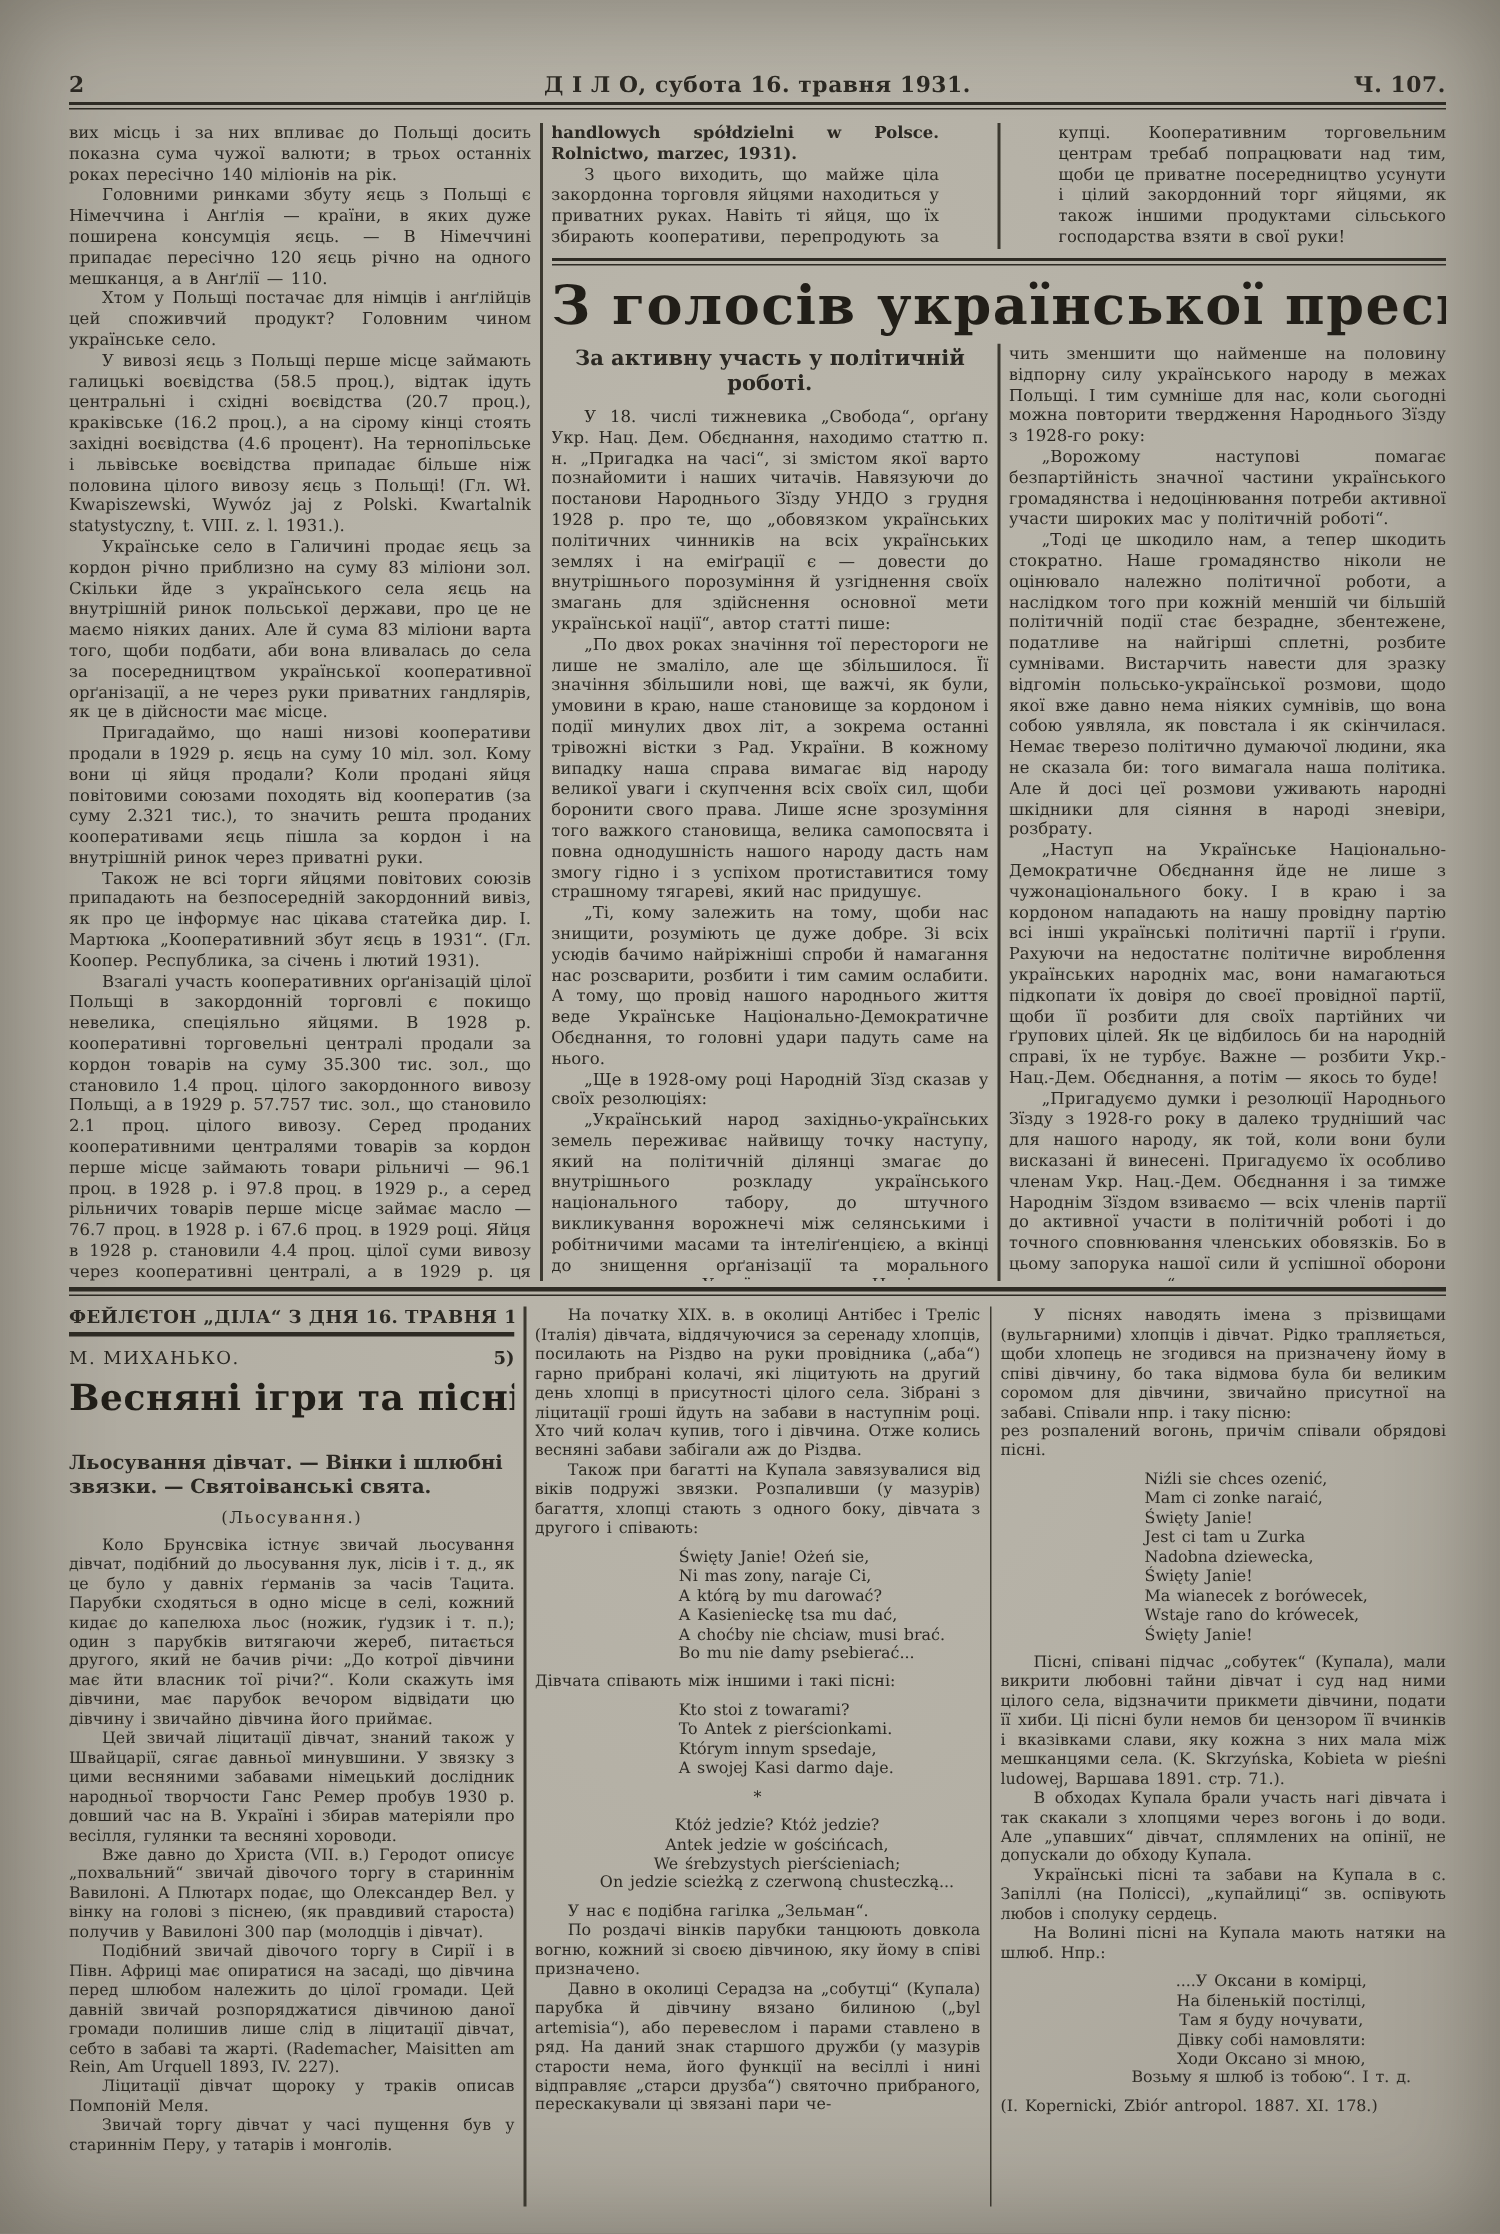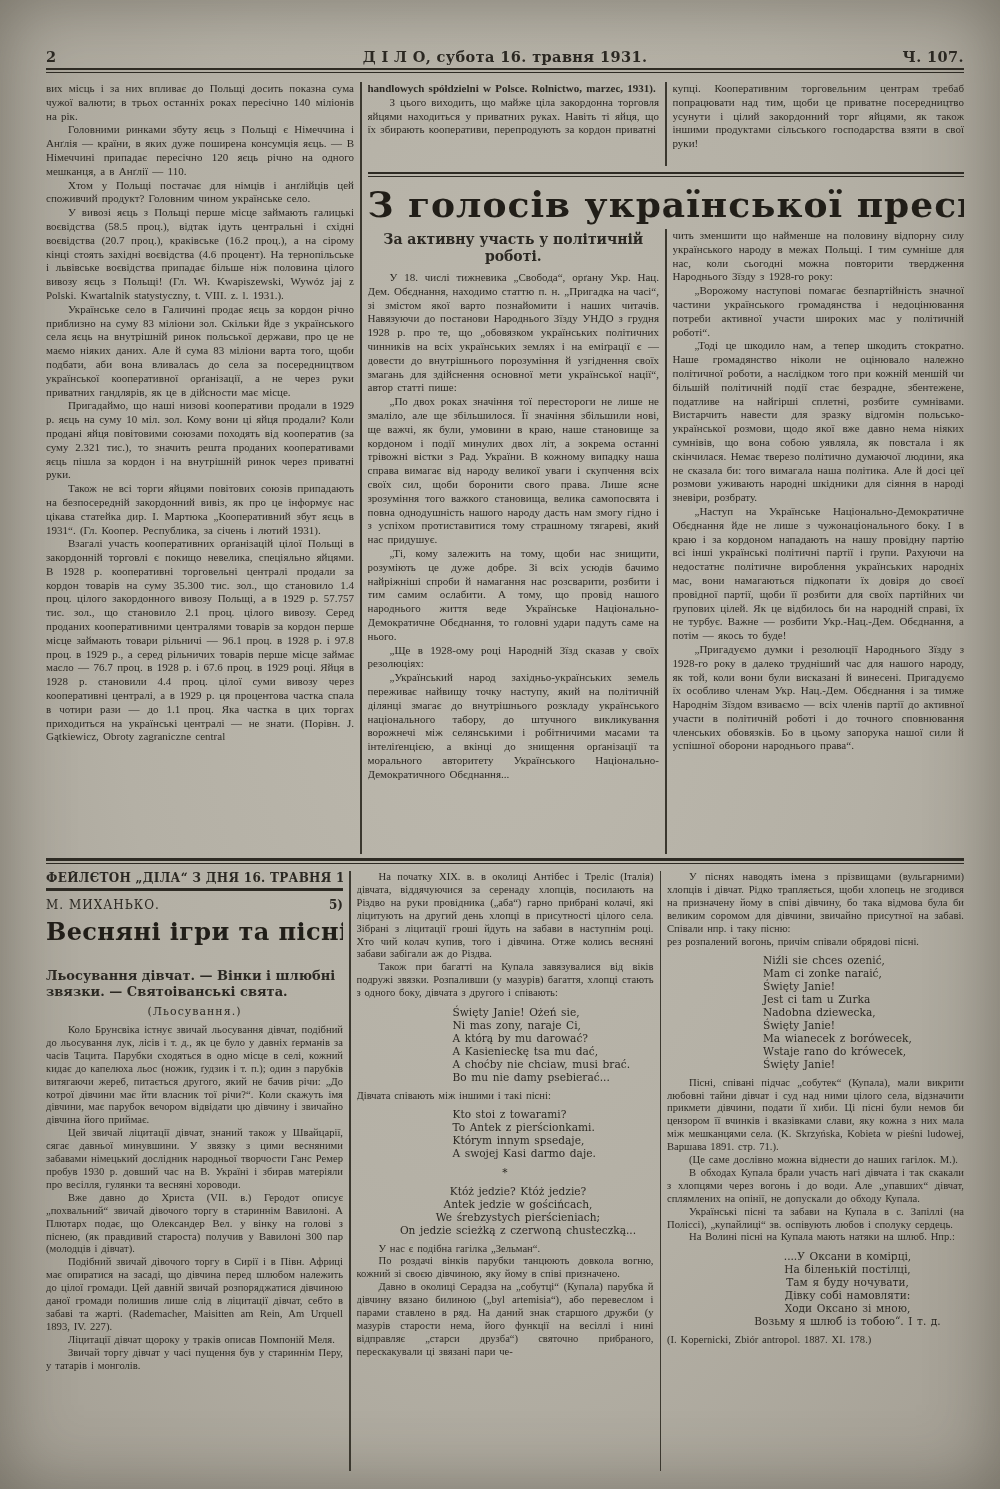--- a/index.html
+++ b/index.html
@@ -18,35 +18,35 @@
 
   
   .masthead{ display:flex; align-items:baseline; font-weight:bold; font-size:14.5px; letter-spacing:.4px; }
   .m-page{ width:120px; }
   .m-title{ flex:1; text-align:center; }
   .m-issue{ width:120px; text-align:right; }
   .rule-double{ margin-top:3px; height:5px; border-top:2.5px solid #2e2b24; border-bottom:1px solid #2e2b24; }
 
   
   .bodytext{ font-size:11px; line-height:13.8px; text-align:justify; word-spacing:1.5px; }
-  .para{ text-indent:22px;font-family:Liberation Serif, serif; }
+  .para{ text-indent:22px; }
   .noind{ text-indent:0; }
   .strong{ font-weight:bold; }
   .star{ text-align:center; text-indent:0; }
   .verse{ text-align:left; text-indent:0; padding-left:96px; }
   .verse-sm{ text-align:center; text-indent:0; padding-left:26px; }
   .verse-uk{ text-align:center; text-indent:0; padding-left:64px; }
   .gap-top{ margin-top:6px; }
 
   
   .top-section{ display:flex; margin-top:9px; height:772px; }
   .col-a{ width:308px; height:100%; overflow:hidden; }
   .vrule{ width:1.5px; background:#3b382f; margin:0 6px; }
   .right-wrap{ flex:1; display:flex; flex-direction:column; height:100%; overflow:hidden; }
-  .mini-row{ display:flex; height:84px; overflow:hidden; }
+  .mini-row{ display:flex; height:84px; overflow:hidden;gap:33px; }
   .mini-col{ flex:1; overflow:hidden; }
   .press-rule{ margin-top:6px; height:5px; border-top:2px solid #2e2b24; border-bottom:1.5px solid #2e2b24; }
   .press-headline{ font-size:36px; font-weight:bold; text-align:center; letter-spacing:1px; padding:6px 0 4px 0; white-space:nowrap; overflow:hidden; color:#211e18; }
   .press-subhead{ font-size:14px; font-weight:bold; text-align:center; line-height:17px; margin:2px 0 6px 0; }
   .press-cols{ flex:1; display:flex; overflow:hidden; }
   .press-col{ flex:1; overflow:hidden; }
 
   
   .feuilleton-rule{ margin-top:4px; height:6px; border-top:3px solid #2e2b24; border-bottom:1.5px solid #2e2b24; }
   .feuilleton{ display:flex; margin-top:7px; height:600px; }
@@ -184,21 +184,20 @@
           <div class="verse gap-top">Niźli sie chces ozenić,</div>
           <div class="verse">Mam ci zonke naraić,</div>
           <div class="verse">Święty Janie!</div>
           <div class="verse">Jest ci tam u Zurka</div>
           <div class="verse">Nadobna dziewecka,</div>
           <div class="verse">Święty Janie!</div>
           <div class="verse">Ma wianecek z borówecek,</div>
           <div class="verse">Wstaje rano do krówecek,</div>
           <div class="verse">Święty Janie!</div>
           <div class="para gap-top">Пісні, співані підчас „собутек“ (Купала), мали викрити любовні тайни дівчат і суд над ними цілого села, відзначити прикмети дівчини, подати її хиби. Ці пісні були немов би цензором її вчинків і вказівками слави, яку кожна з них мала між мешканцями села. (K. Skrzyńska, Kobieta w pieśni ludowej, Варшава 1891. стр. 71.).</div>
-          <div class="para">(Це саме дослівно можна віднести до наших гагілок. М.).</div>
           <div class="para">В обходах Купала брали участь нагі дівчата і так скакали з хлопцями через вогонь і до води. Але „упавших“ дівчат, сплямлених на опінії, не допускали до обходу Купала.</div>
           <div class="para">Українські пісні та забави на Купала в с. Запіллі (на Поліссі), „купайлиці“ зв. оспівують любов і сполуку сердець.</div>
           <div class="para">На Волині пісні на Купала мають натяки на шлюб. Нпр.:</div>
           <div class="verse-uk gap-top">....У Оксани в комірці,</div>
           <div class="verse-uk">На біленькій постілці,</div>
           <div class="verse-uk">Там я буду ночувати,</div>
           <div class="verse-uk">Дівку собі намовляти:</div>
           <div class="verse-uk">Ходи Оксано зі мною,</div>
           <div class="verse-uk">Возьму я шлюб із тобою“. І т. д.</div>
           <div class="para noind gap-top">(I. Kopernicki, Zbiór antropol. 1887. XI. 178.)</div>

